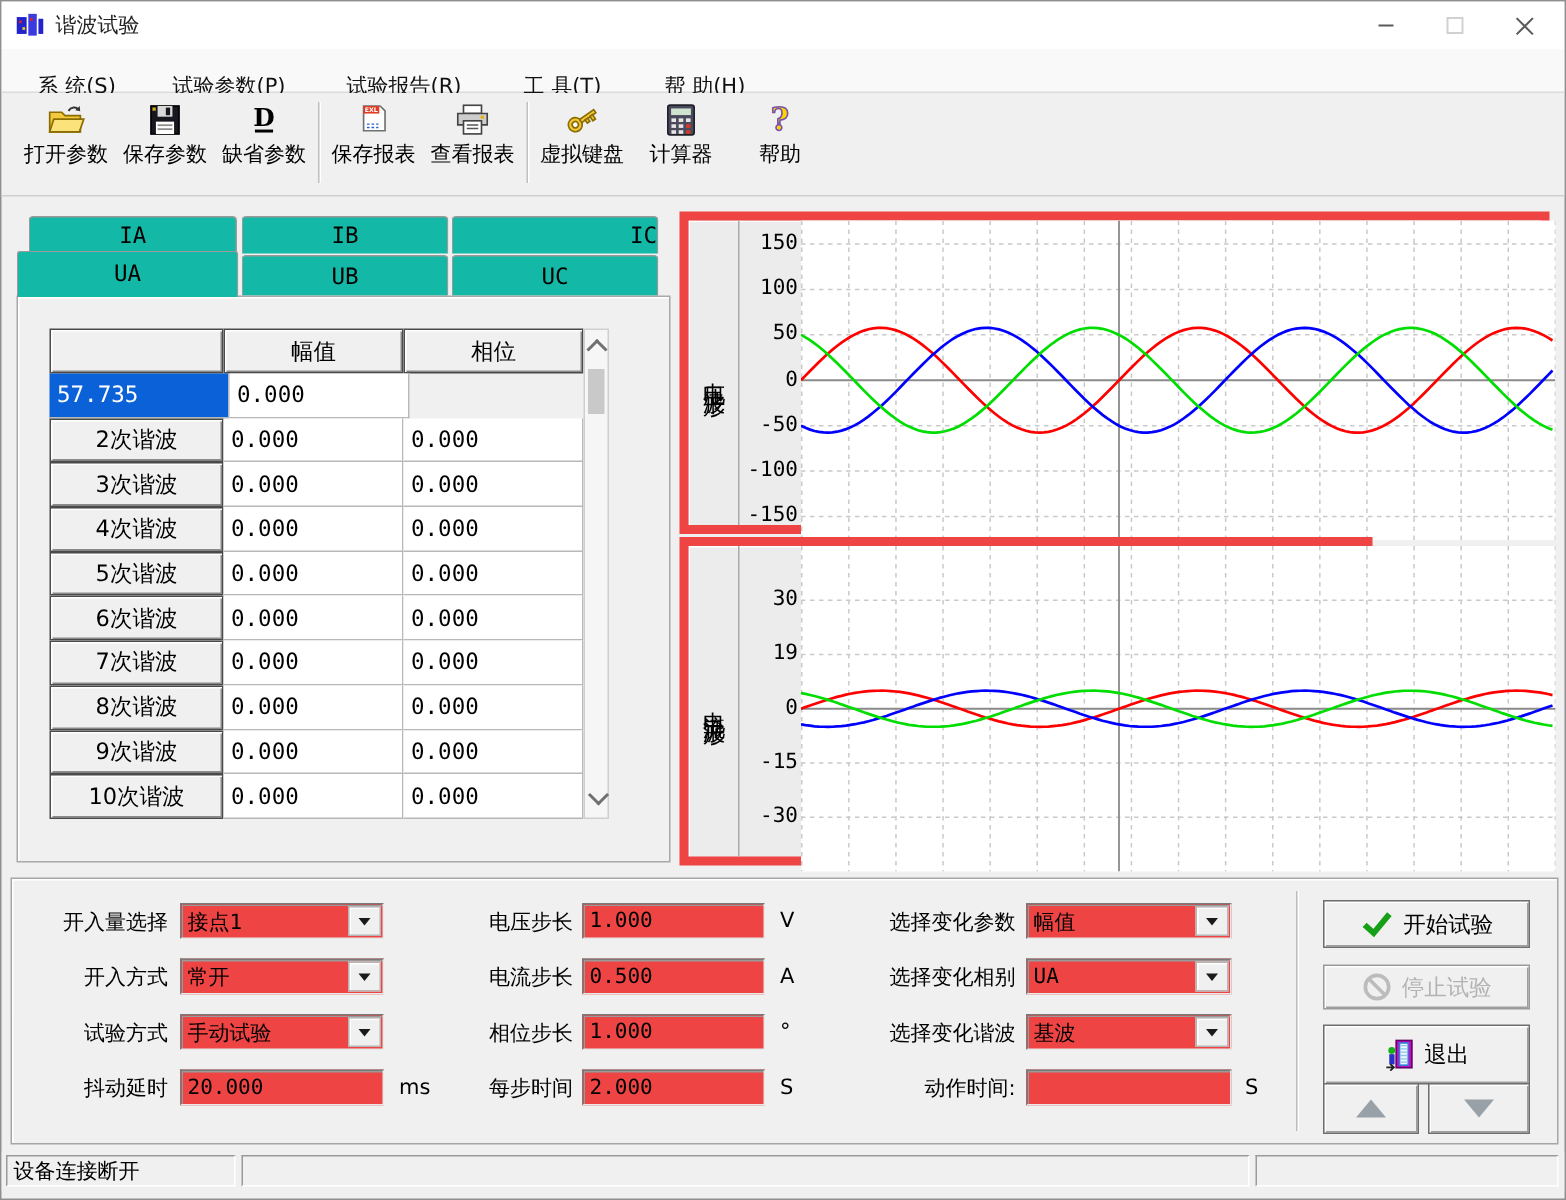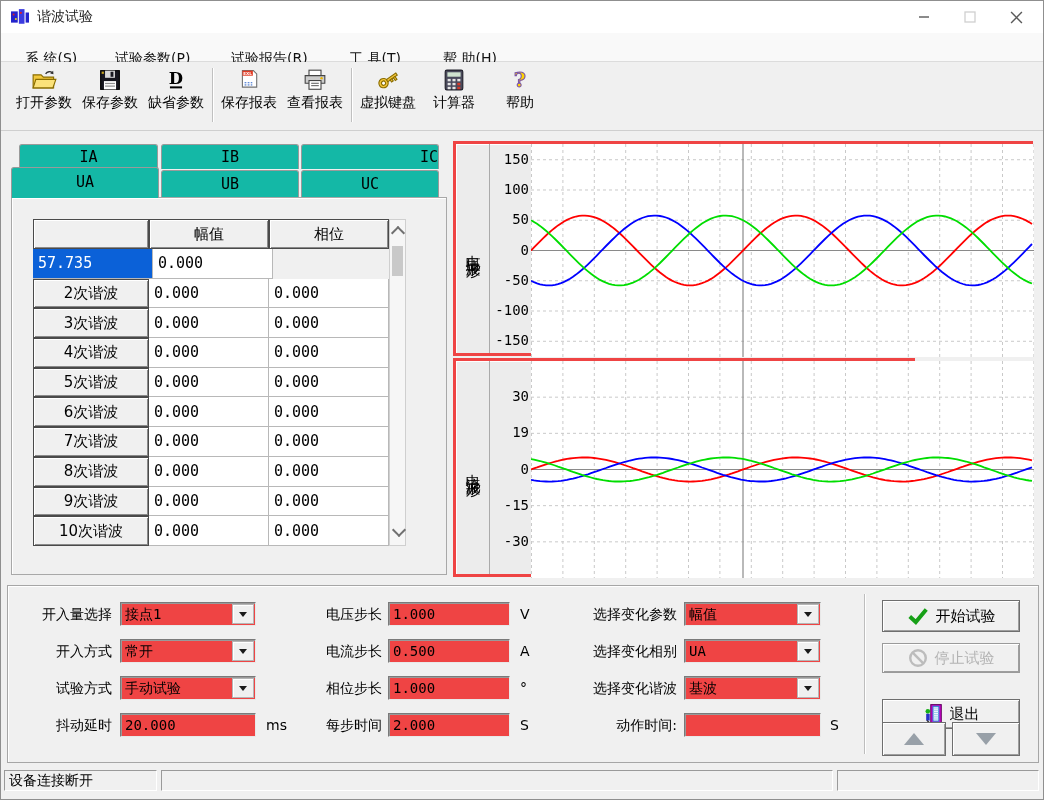--- a/index.html
+++ b/index.html
@@ -26,21 +26,21 @@
   .htable{position:absolute;left:32px;top:218px;}
   .hrow{display:flex;}
   .hcell{box-sizing:border-box;font-size:15px;display:flex;align-items:center;}
   .hcell.fixed{background:#f0f0f0;border:1px solid #4a4a4a;box-shadow:inset 1px 1px 0 #fff,inset -1px -1px 0 #8a8a8a;justify-content:center;}
   .hcell.data{background:#fff;border-right:1px solid #b8b8b8;border-bottom:1px solid #b8b8b8;padding-left:5px;font-family:"DejaVu Sans Mono",monospace;}
   .hcell.data.sel{background:#0b61d8;color:#fff;}
   .vscroll{position:absolute;box-sizing:border-box;background:#f6f6f6;border:1px solid #cfcfcf;}
   .chev{width:8px;height:8px;border:solid #707070;border-width:2px 2px 0 0;display:block;}
   .vthumb{position:absolute;left:2px;width:11px;background:#c9c9c9;}
   
-  .chart-panel{position:absolute;box-sizing:border-box;background:#ececec;border:3px solid #ef4444;box-shadow:inset 1px 1px 0 #fff;}
+  .chart-panel{position:absolute;box-sizing:border-box;background:#ececec;border:6px solid #ef4444;box-shadow:inset 1px 1px 0 #fff;}
   .vlabel{position:absolute;left:0;top:0;bottom:0;width:33px;border-right:1px solid #aaa;display:flex;align-items:center;justify-content:center;writing-mode:vertical-rl;text-orientation:upright;font-size:15px;letter-spacing:3px;color:#000;}
   .ytick{position:absolute;font-family:"DejaVu Sans Mono",monospace;font-size:14px;color:#000;text-align:right;width:40px;}
   .plot{position:absolute;background:#fff;}
   
   .bottom-panel{position:absolute;left:6px;top:584px;width:1032px;height:178px;box-sizing:border-box;background:#f0f0f0;border:1px solid #a6a6a6;box-shadow:inset 1px 1px 0 #fff;}
   .flabel{position:absolute;font-size:14px;color:#000;white-space:nowrap;text-align:right;}
   .funit{position:absolute;font-size:14px;color:#000;}
   .fctl{position:absolute;height:24px;background:#ef4444;box-sizing:border-box;border:1px solid;border-color:#7a7a7a #e8e8e8 #e8e8e8 #7a7a7a;box-shadow:inset 1px 1px 0 #9a9a9a;}
   .fctl .val{position:absolute;left:4px;top:3px;font-size:14px;font-family:"DejaVu Sans Mono",monospace;white-space:nowrap;}
   .combo-btn{position:absolute;right:1px;top:1px;bottom:1px;width:20px;background:#f0f0f0;border:1px solid #b5b5b5;box-shadow:inset 1px 1px 0 #fff;display:flex;align-items:center;justify-content:center;}
@@ -435,21 +435,21 @@
       </div>
       <div class="abtn disabled" style="left: 874px; top: 57px; width: 138px; height: 30px;">
         <span>
           <svg viewBox="0 0 18 18" width="20" height="20">
             <circle cx="9" cy="9" r="7" fill="none" stroke="#bcbcbc" stroke-width="2.2"></circle>
             <line x1="4.2" y1="4.2" x2="13.8" y2="13.8" stroke="#bcbcbc" stroke-width="2.2"></line>
           </svg>
         </span>
         <span>停止试验</span>
       </div>
-      <div class="abtn" style="left: 874px; top: 113px; width: 138px; height: 30px;">
+      <div class="abtn" style="left: 874px; top: 97px; width: 138px; height: 40px;">
         <span>
           <svg viewBox="0 0 18 20" width="20" height="22">
             <rect x="7" y="1.5" width="9.5" height="16.5" fill="#d400d4" stroke="#600060"></rect>
             <rect x="9" y="3" width="5.3" height="13.5" fill="#eef6ff" stroke="#2a7fd0"></rect>
             <path d="M9.4 4.6 h4.5 M9.4 6.6 h4.5 M9.4 8.6 h4.5 M9.4 10.6 h4.5 M9.4 12.6 h4.5 M9.4 14.6 h4.5" stroke="#8cc4e8" stroke-width="0.8" fill="none"></path>
             <circle cx="4.3" cy="7.6" r="2.1" fill="#18b018"></circle>
             <rect x="2.8" y="9.8" width="3.2" height="6.2" fill="#2830c8"></rect>
             <path d="M1 17.8 h4.6 M3.4 15.8 l2.2 2 l-2.2 2" stroke="#222" stroke-width="1.1" fill="none"></path>
           </svg>
         </span>

